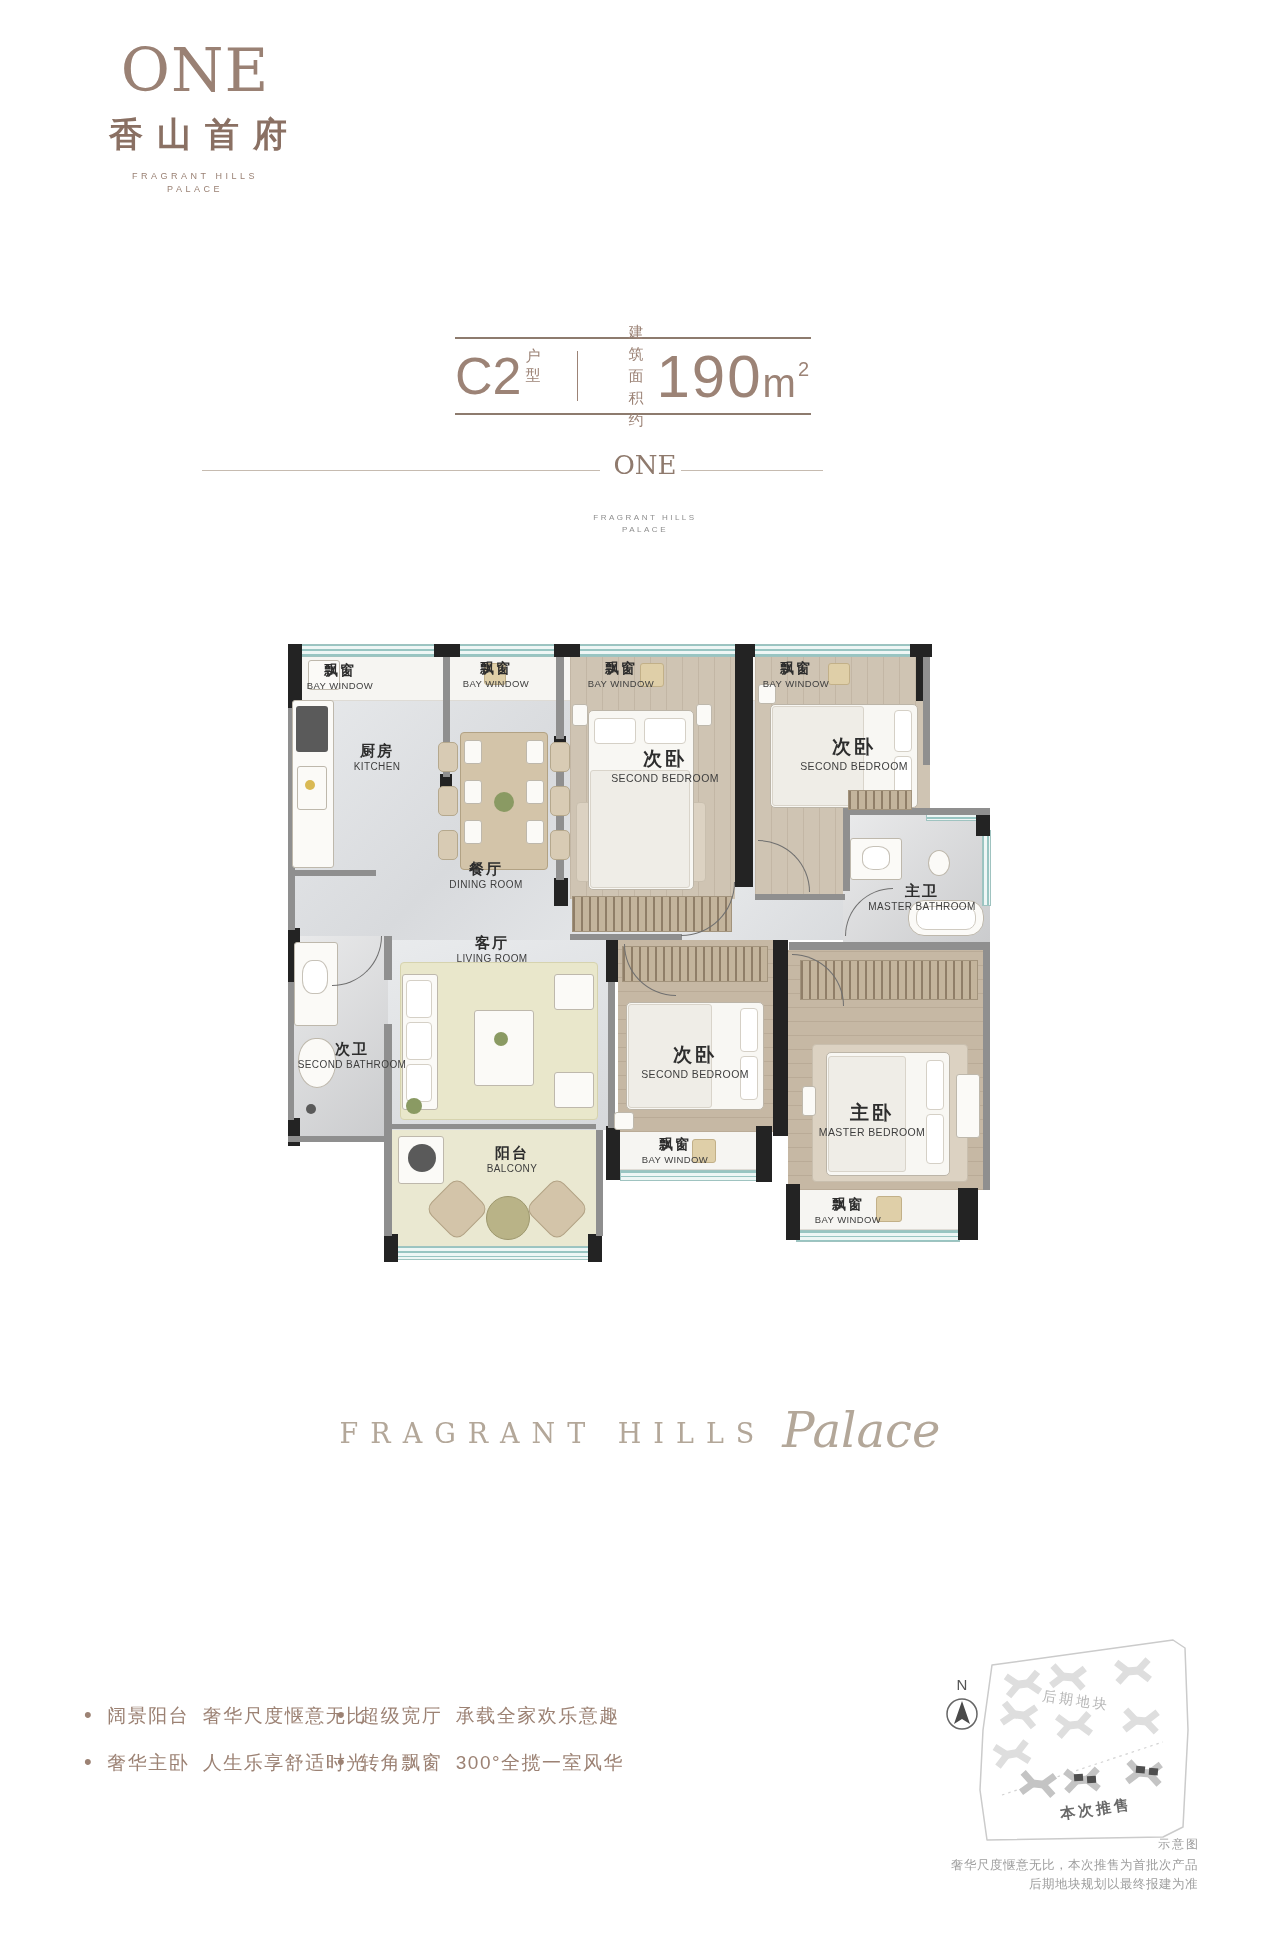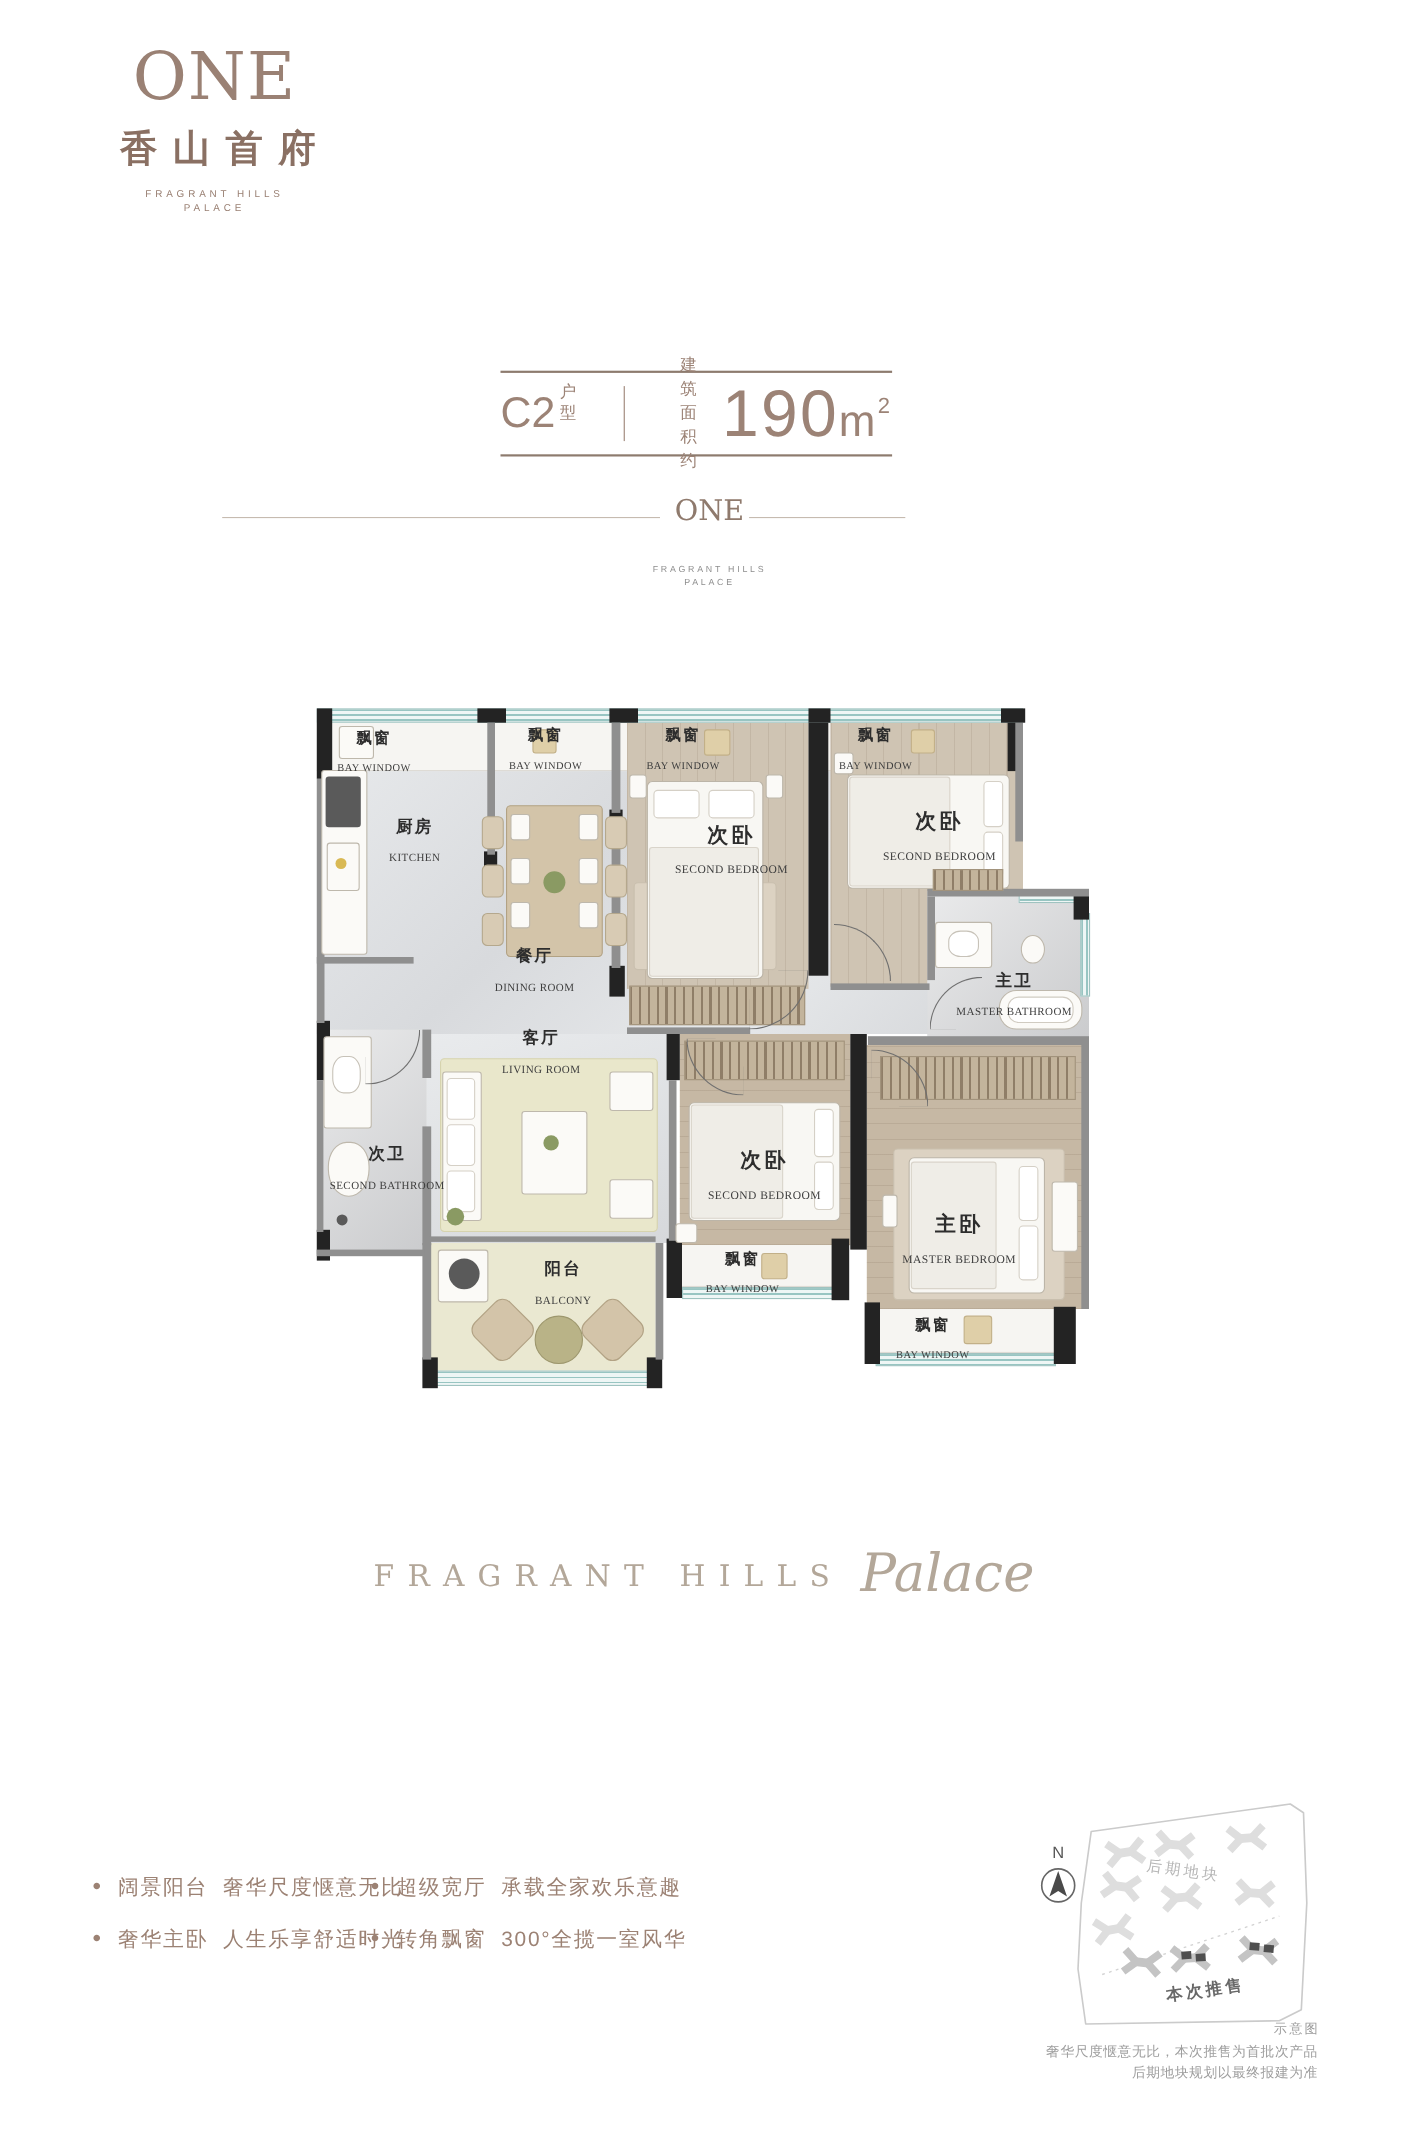--- a/index.html
+++ b/index.html
@@ -9,21 +9,21 @@
   
   .logo{position:absolute;left:95px;top:38px;width:200px;text-align:center;}
   .logo-one{font-family:"DejaVu Serif",serif;font-size:60px;line-height:64px;color:#9a8174;letter-spacing:1px;}
   .logo-cn{font-size:34px;font-weight:bold;color:#8a7063;letter-spacing:14px;margin-left:14px;margin-top:10px;white-space:nowrap;}
   .logo-en{font-size:9px;letter-spacing:3.5px;color:#9a8174;margin-top:12px;line-height:13px;}
 
   
   .titlebox{position:absolute;left:455px;top:337px;width:356px;height:74px;
             border-top:2px solid #8d7b6e;border-bottom:2px solid #8d7b6e;
             display:flex;align-items:center;color:#9c8376;}
-  .t-unit{font-size:39px;line-height:60px;letter-spacing:0px;}
+  .t-unit{font-size:52px;line-height:60px;letter-spacing:0px;}
   .t-tag{font-size:15px;letter-spacing:2px;align-self:flex-start;margin:8px 12px 0 4px;}
   .t-div{width:2px;height:50px;background:#9c8376;margin:0 18px 0 16px;}
   .t-area{width:66px;font-size:15px;line-height:22px;letter-spacing:1px;}
   .t-area div{text-align:justify;text-align-last:justify;margin-left:32px;}
   .t-val{font-size:60px;line-height:60px;margin-left:12px;letter-spacing:2px;}
   .t-m{font-size:40px;}
   .t-sup{font-size:20px;vertical-align:super;}
 
   
   .hline{position:absolute;height:1px;background:#c6bbb0;}
@@ -62,21 +62,21 @@
   .dark{background:#5a5a5a;border-radius:3px;}
   .plantc{background:#8a9a63;border-radius:50%;}
   .basin{background:#fff;border:1px solid #c7c2b8;border-radius:40%;}
   .olive{background:#b9b387;border:1px solid #9d976d;}
   .tubline{background:#fff;border:1px solid #d0cbc1;border-radius:10px;}
   .chairc{background:#d8cbb4;border:1px solid #b5a88d;border-radius:5px;}
   .arc{border-top:1.5px solid #6f6f6f;border-left:1.5px solid #6f6f6f;border-top-left-radius:100%;}
 
   .plan-label{position:absolute;transform:translateX(-50%);text-align:center;z-index:6;white-space:nowrap;}
   .lab-cn{font-size:19px;font-weight:bold;letter-spacing:3px;color:#2d2d2d;}
-  .lab-en{font-size:10.5px;letter-spacing:.4px;color:#3e3e3e;margin-top:14px;font-family:Liberation Serif, serif;}
+  .lab-en{font-size:10.5px;letter-spacing:.4px;color:#3e3e3e;margin-top:0;}
   .small .lab-cn{font-size:15px;letter-spacing:2px;}
   .small .lab-en{font-size:10px;}
   .bay .lab-cn{font-size:14px;letter-spacing:2px;}
   .bay .lab-en{font-size:9.5px;}
 
   
   .tagline{position:absolute;left:0;top:1398px;width:1280px;display:flex;justify-content:center;align-items:baseline;color:#b3a799;}
   .tag-caps{font-family:"DejaVu Serif",serif;font-size:27px;letter-spacing:12px;}
   .tag-script{font-family:"DejaVu Serif",serif;font-style:italic;font-size:48px;margin-left:16px;transform:translateY(4px);}
 

